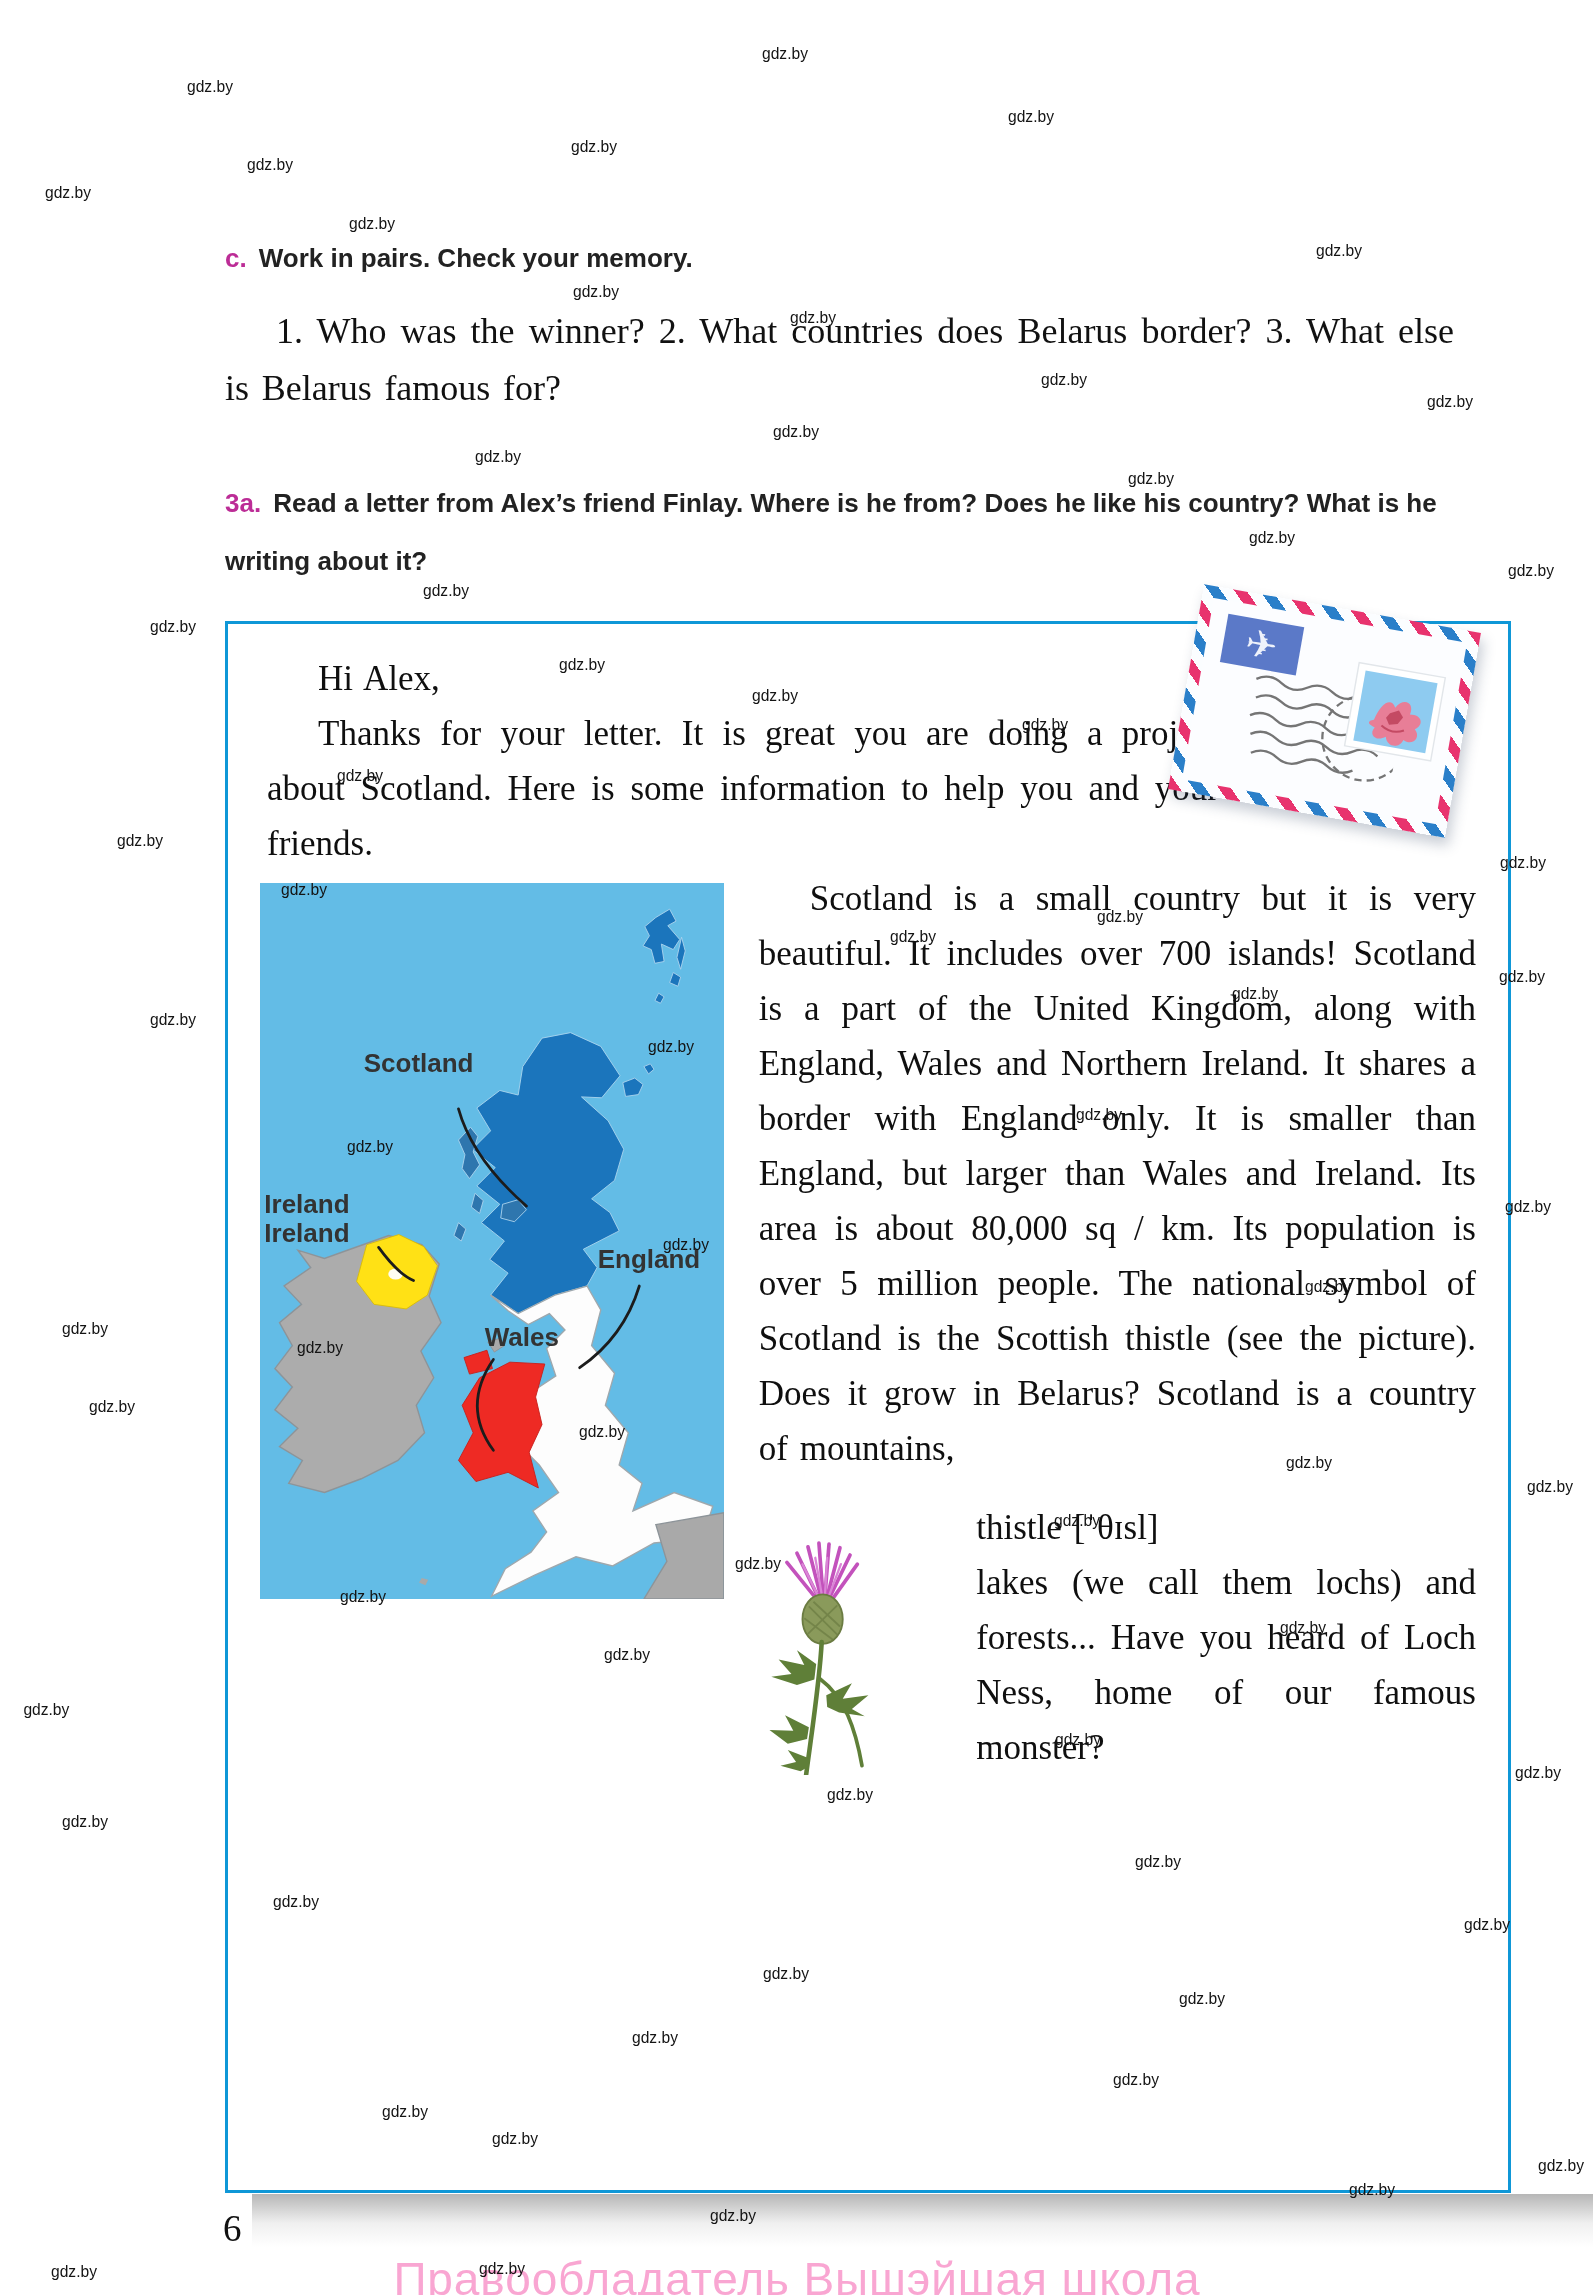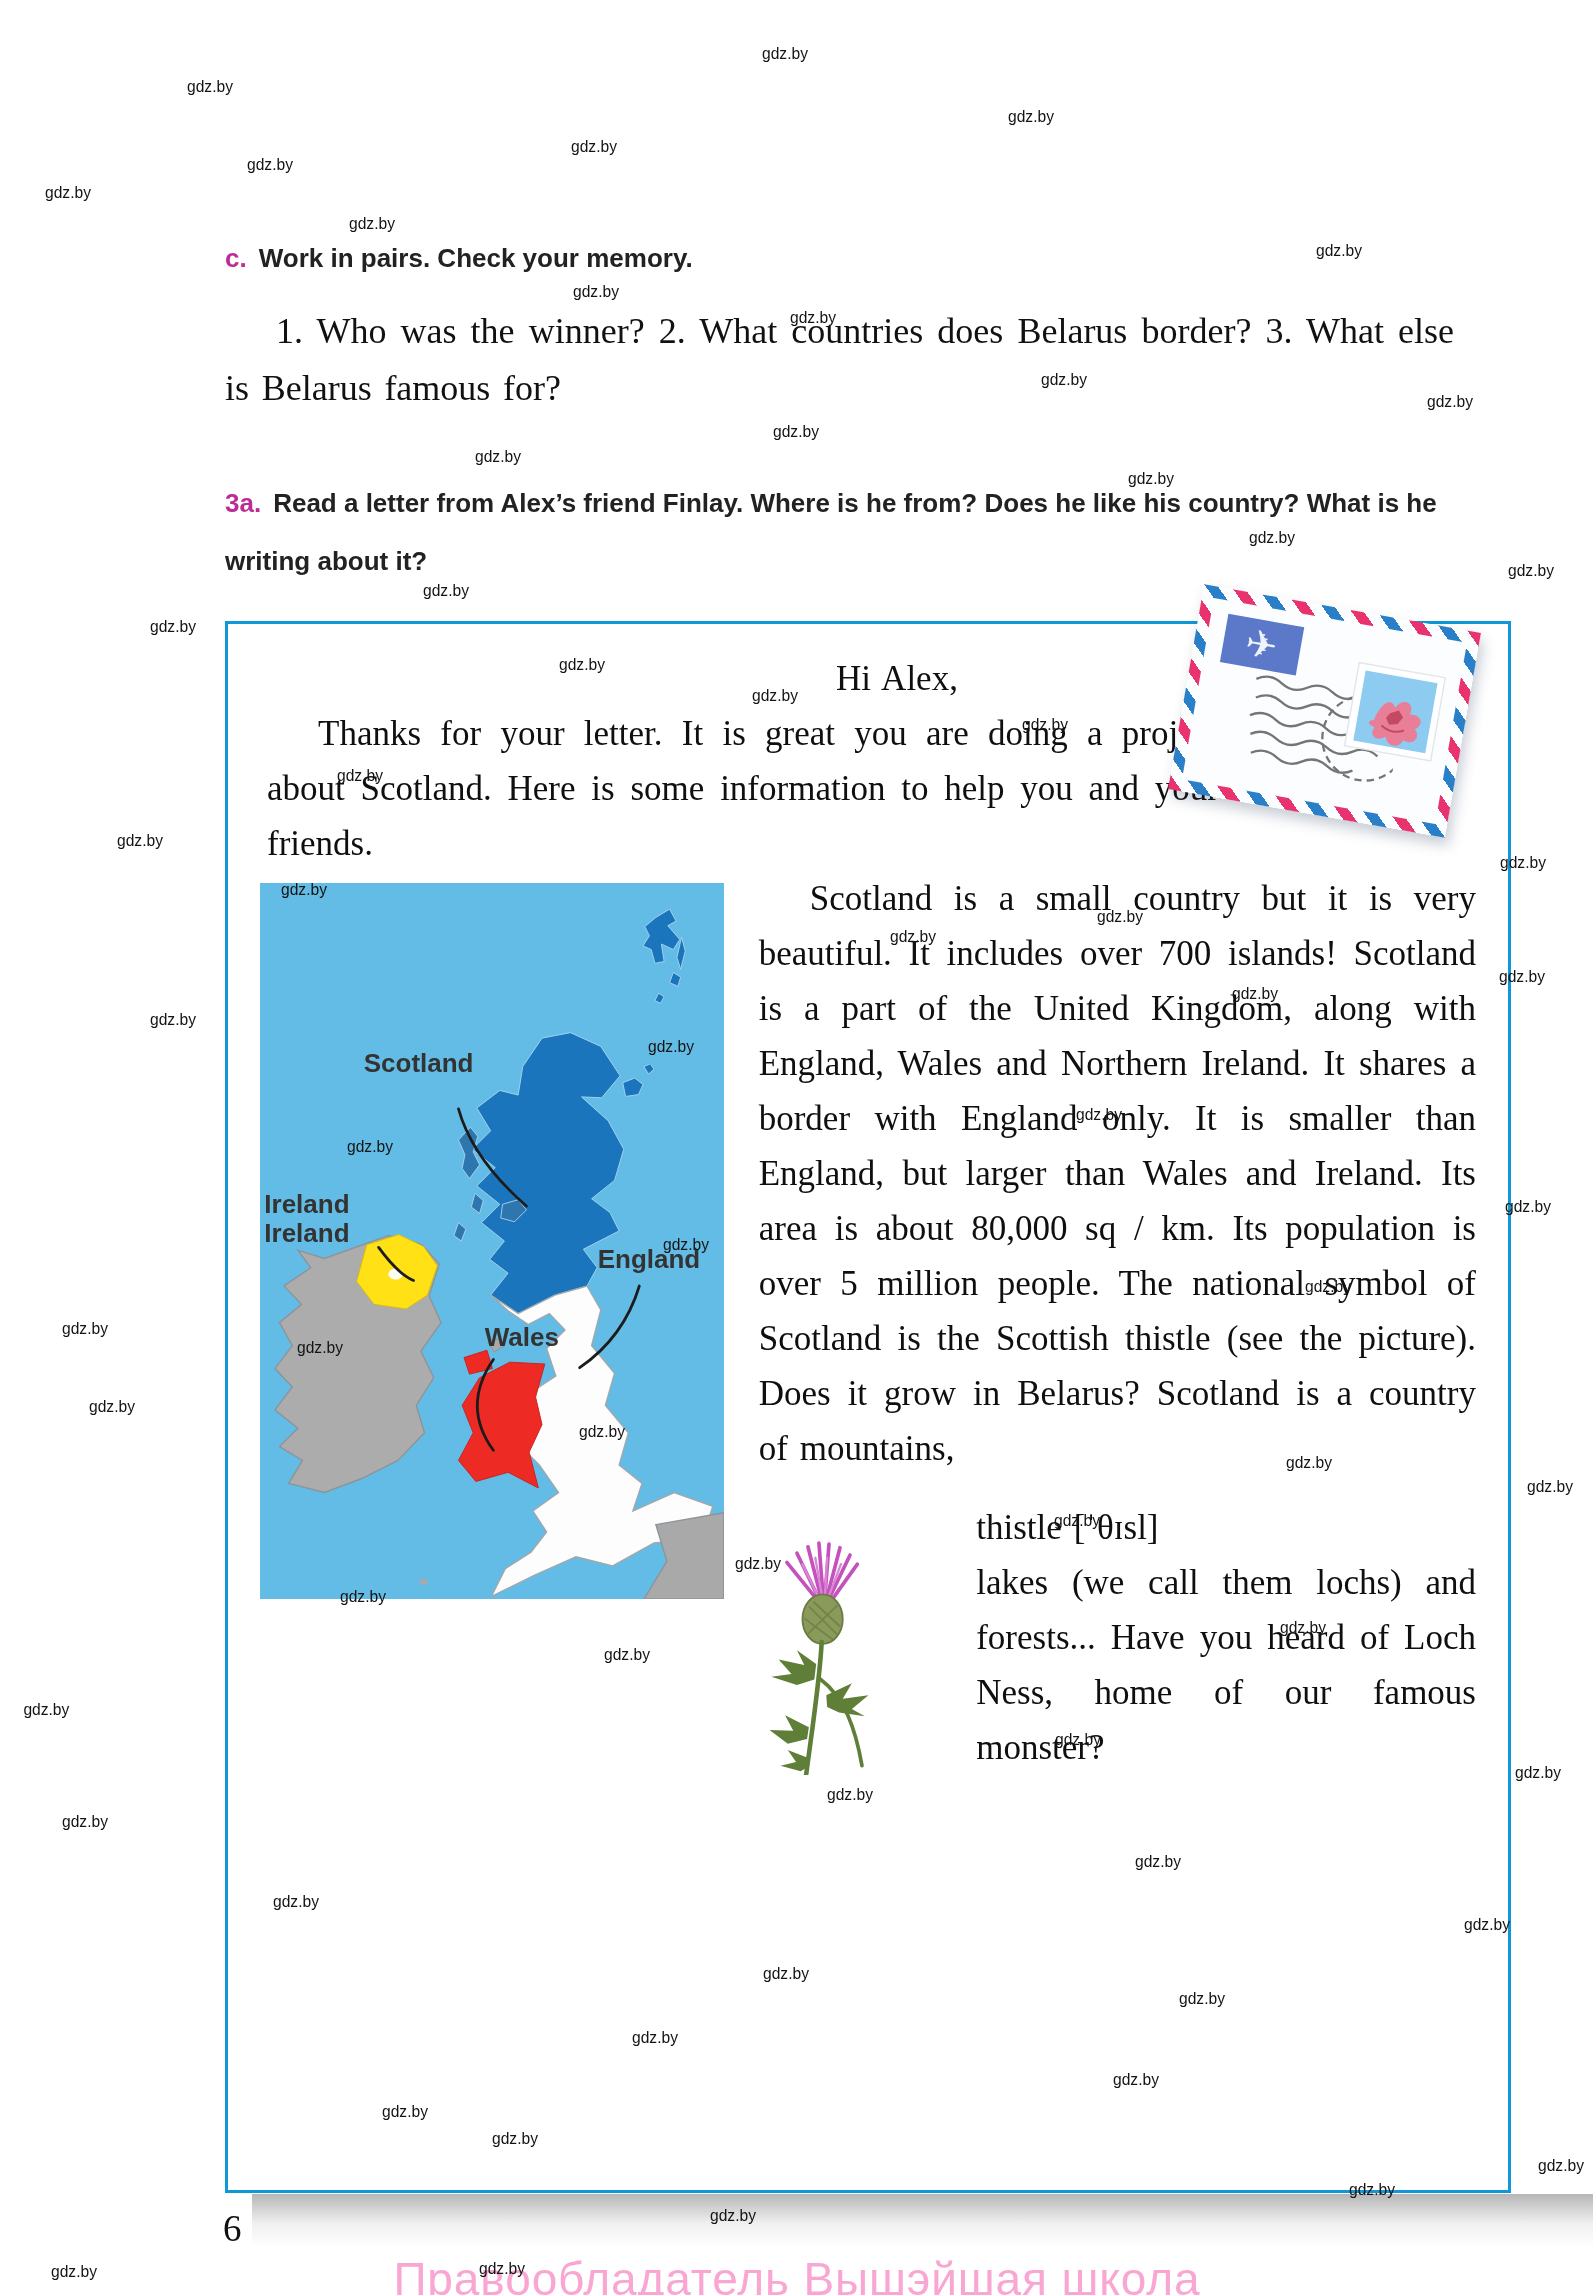--- a/index.html
+++ b/index.html
@@ -20,21 +20,21 @@
   .questions{position:absolute;left:225px;top:303px;width:1229px;margin:0;
       font-size:36px;line-height:57px;text-align:justify;text-indent:51px;word-spacing:3.7px;color:#111;}
 
   
   .letter{position:absolute;left:225px;top:621px;width:1209px;height:1530px;
       border:3.7px solid #0f97d7;background:#fff;z-index:1;
       padding:22px 32px 13.8px 39px;box-sizing:content-box;overflow:hidden;}
   .serif{font-size:35px;line-height:55px;word-spacing:3.2px;color:#0f0f0f;margin:0;}
   .jf{text-align:justify;}
   .indent{text-indent:51px;}
-  .greeting{margin-top:4.6px;text-align:center;}
+  .greeting{margin-top:4.6px;}
   .intro{margin-right:257px;}
 
   
   .map-fig{float:left;width:464px;height:716px;margin:12px 35px 20px -7.3px;
       position:relative;background:#63bce6;}
   .map-title{position:absolute;left:13.8px;top:15.6px;width:294px;text-align:center;
       font-family:"Liberation Sans",sans-serif;font-weight:700;font-size:34px;line-height:40px;color:#0c0c0c;}
   .map-lbl{position:absolute;font-family:"Liberation Sans",sans-serif;font-weight:600;
       font-size:26px;line-height:29px;color:#333;}
   .lbl-scotland{left:104px;top:166px;}

